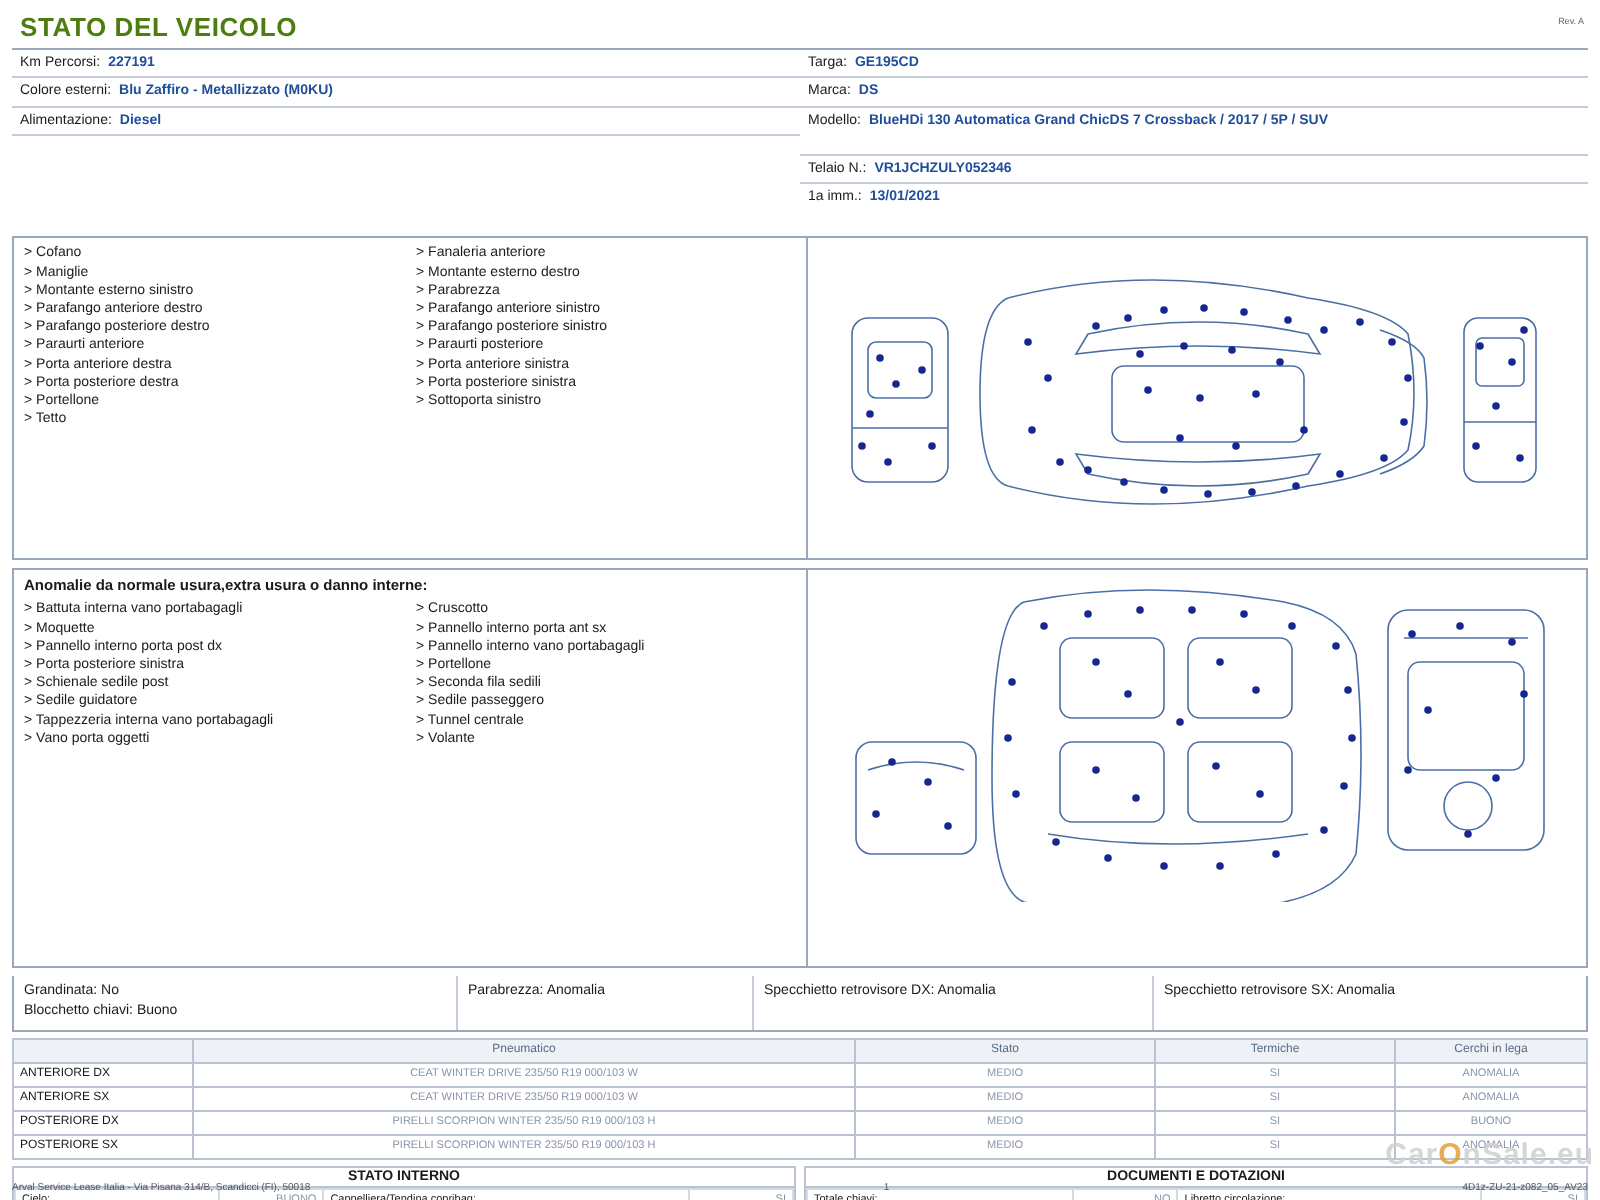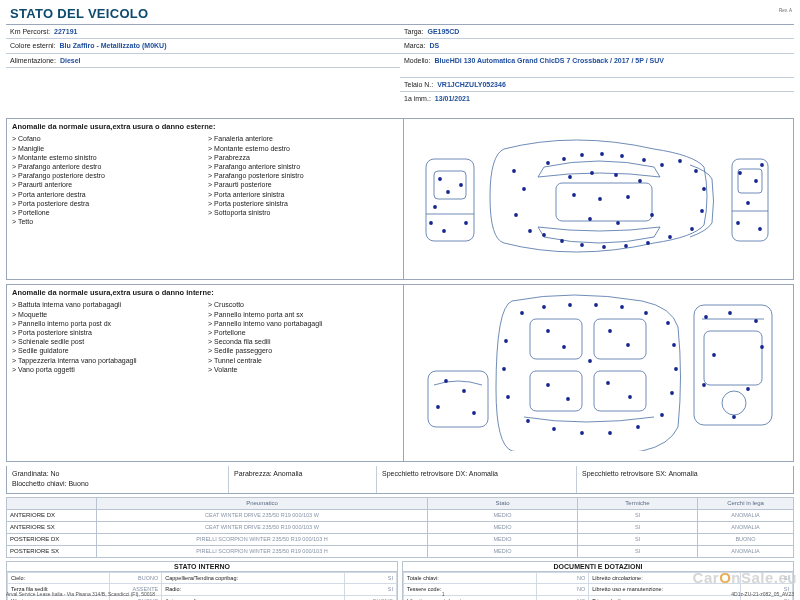--- a/index.html
+++ b/index.html
@@ -10,21 +10,21 @@
     font-family: "Liberation Sans", sans-serif;
     font-size: 7px;
     color: #1a1a1a;
     position: relative;
     overflow: hidden;
   }
   .page { position: relative; width: 800px; height: 600px; padding: 4px 6px; }
 
   
   .doc-title {
-    color: #0c4a6e;
+    color: #4d7c0f;
     font-size: 13px;
     font-weight: bold;
     letter-spacing: .3px;
     padding: 2px 4px 3px 4px;
   }
   .rev { position:absolute; right: 8px; top: 8px; font-size: 4.5px; color:#666; }
 
   .hdr-wrap { display:flex; border-top:1px solid #9aa7bb; }
   .hdr-col { flex: 1 1 50%; }
   .hdr-col.left { border-right: 0; }
@@ -136,21 +136,20 @@
       </div>
       <div class="hdr-row" style="border-bottom:0">
         <span class="lbl">1a imm.:</span>
         <span class="val">13/01/2021</span>
       </div>
     </div>
   </div>
 
   <div class="block" style="height:162px">
     <div class="textside">
-      <div class="block-title">Anomalie da normale usura,extra usura o danno esterne:</div>
       <div class="cols">
         <ul>
           <li>Cofano</li>
           <li>Maniglie</li>
           <li>Montante esterno sinistro</li>
           <li>Parafango anteriore destro</li>
           <li>Parafango posteriore destro</li>
           <li>Paraurti anteriore</li>
           <li>Porta anteriore destra</li>
           <li>Porta posteriore destra</li>
@@ -233,21 +232,21 @@
             <circle cx="352" cy="62" r="1.9"></circle>
           <circle cx="344" cy="84" r="1.9"></circle>
             <circle cx="334" cy="104" r="1.9"></circle>
           <circle cx="356" cy="110" r="1.9"></circle>
             <circle cx="358" cy="46" r="1.9"></circle>
         </g>
       </svg>
     </div>
   </div>
 
-  <div class="block" style="height:178px">
+  <div class="block" style="height:200px">
     <div class="textside">
       <div class="block-title">Anomalie da normale usura,extra usura o danno interne:</div>
       <div class="cols">
         <ul>
           <li>Battuta interna vano portabagagli</li>
           <li>Moquette</li>
           <li>Pannello interno porta post dx</li>
           <li>Porta posteriore sinistra</li>
           <li>Schienale sedile post</li>
           <li>Sedile guidatore</li>

